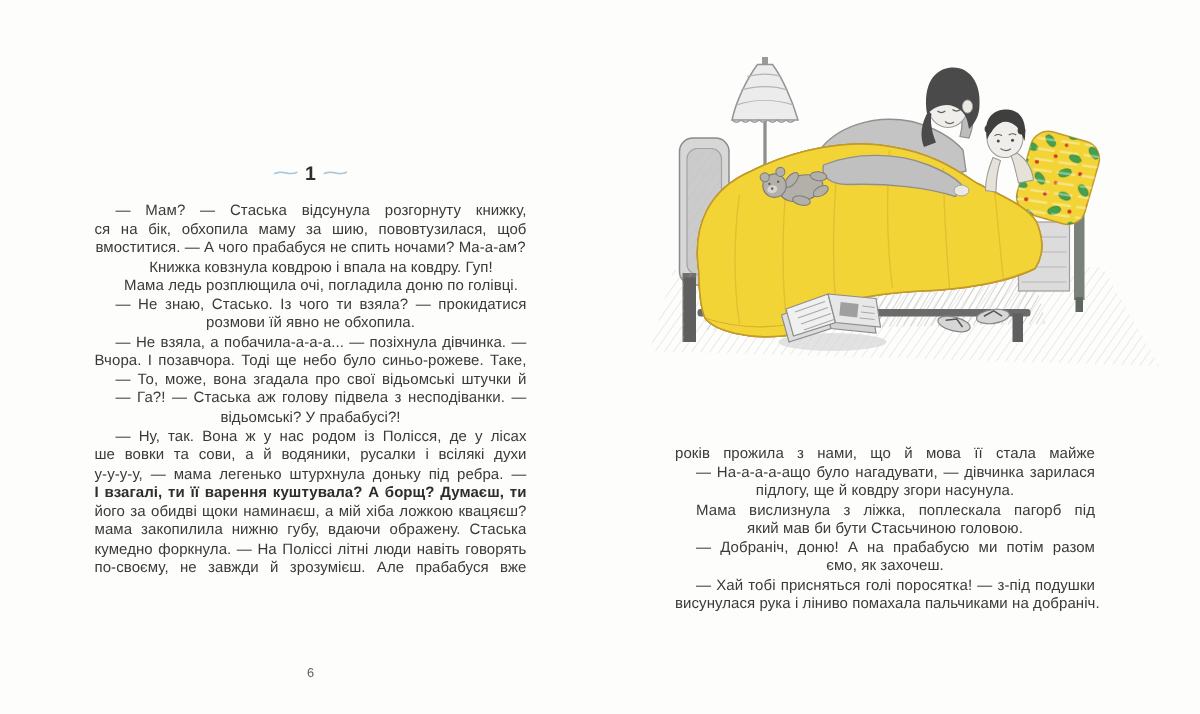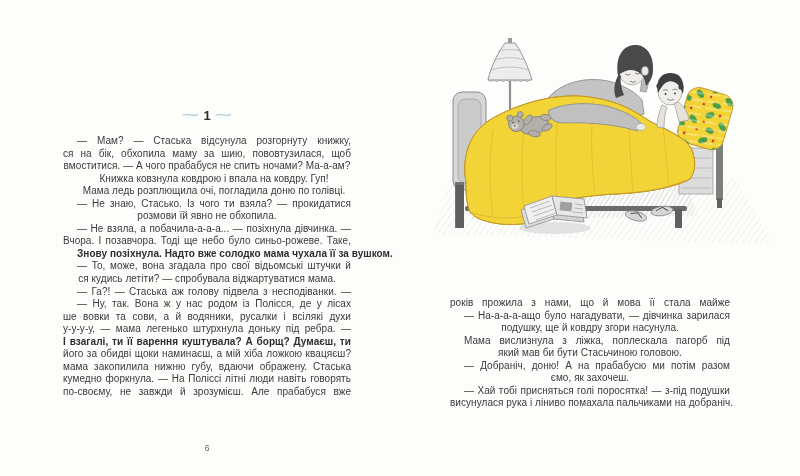--- a/index.html
+++ b/index.html
@@ -43,41 +43,40 @@
     <div>
         <div class="tl j ind">— Мам? — Стаська відсунула розгорнуту книжку, повернула-</div>
         <div class="tl j">ся на бік, обхопила маму за шию, пововтузилася, щоб зручніше</div>
         <div class="tl">вмоститися. — А чого прабабуся не спить ночами? Ма-а-ам?</div>
         <div class="tl ind">Книжка ковзнула ковдрою і впала на ковдру. Гуп!</div>
         <div class="tl ind">Мама ледь розплющила очі, погладила доню по голівці.</div>
         <div class="tl j ind">— Не знаю, Стасько. Із чого ти взяла? — прокидатися для</div>
         <div class="tl">розмови їй явно не обхопила.</div>
         <div class="tl j ind">— Не взяла, а побачила-а-а-а... — позіхнула дівчинка. —</div>
         <div class="tl j">Вчора. І позавчора. Тоді ще небо було синьо-рожеве. Таке, як</div>
-        <div class="tl ind b">Знову позіхнула. Надто вже солодко мама чухала її за вушком.</div>
         <div class="tl j ind">— То, може, вона згадала про свої відьомські штучки й зібрала-</div>
-        <div class="tl">ся кудись летіти? — спробувала віджартуватися мама.</div>
         <div class="tl j ind">— Га?! — Стаська аж голову підвела з несподіванки. — Як то,</div>
+        <div class="tl">відьомські? У прабабусі?!</div>
         <div class="tl j ind">— Ну, так. Вона ж у нас родом із Полісся, де у лісах здавна не ли-</div>
         <div class="tl j">ше вовки та сови, а й водяники, русалки і всілякі духи водилися,</div>
         <div class="tl j">у-у-у-у, — мама легенько штурхнула доньку під ребра. —</div>
         <div class="tl j b">І взагалі, ти її варення куштувала? А борщ? Думаєш, ти просто так</div>
         <div class="tl j">його за обидві щоки наминаєш, а мій хіба ложкою квацяєш? —</div>
         <div class="tl j">мама закопилила нижню губу, вдаючи ображену. Стаська</div>
         <div class="tl j">кумедно форкнула. — На Поліссі літні люди навіть говорять</div>
         <div class="tl j">по-своєму, не завжди й зрозумієш. Але прабабуся вже стільки</div>
       </div>
   </div>
   <div class="pagenum">6</div>
 
   <div id="rightcol" class="textcol">
     <div>
         <div class="tl j">років прожила з нами, що й мова її стала майже звичайною.</div>
         <div class="tl j ind">— На-а-а-а-ащо було нагадувати, — дівчинка зарилася під</div>
-        <div class="tl">подушку, ще й ковдру згори насунула.</div>
+        <div class="tl">підлогу, ще й ковдру згори насунула.</div>
         <div class="tl j ind">Мама вислизнула з ліжка, поплескала пагорб під ковдрою,</div>
         <div class="tl">який мав би бути Стасьчиною головою.</div>
         <div class="tl j ind">— Добраніч, доню! А на прабабусю ми потім разом почату-</div>
         <div class="tl">ємо, як захочеш.</div>
         <div class="tl j ind">— Хай тобі присняться голі поросятка! — з-під подушки</div>
         <div class="tl">висунулася рука і ліниво помахала пальчиками на добраніч.</div>
       </div>
   </div>
 
   <svg class="illu" viewBox="0 0 364 262" xmlns="http://www.w3.org/2000/svg">

